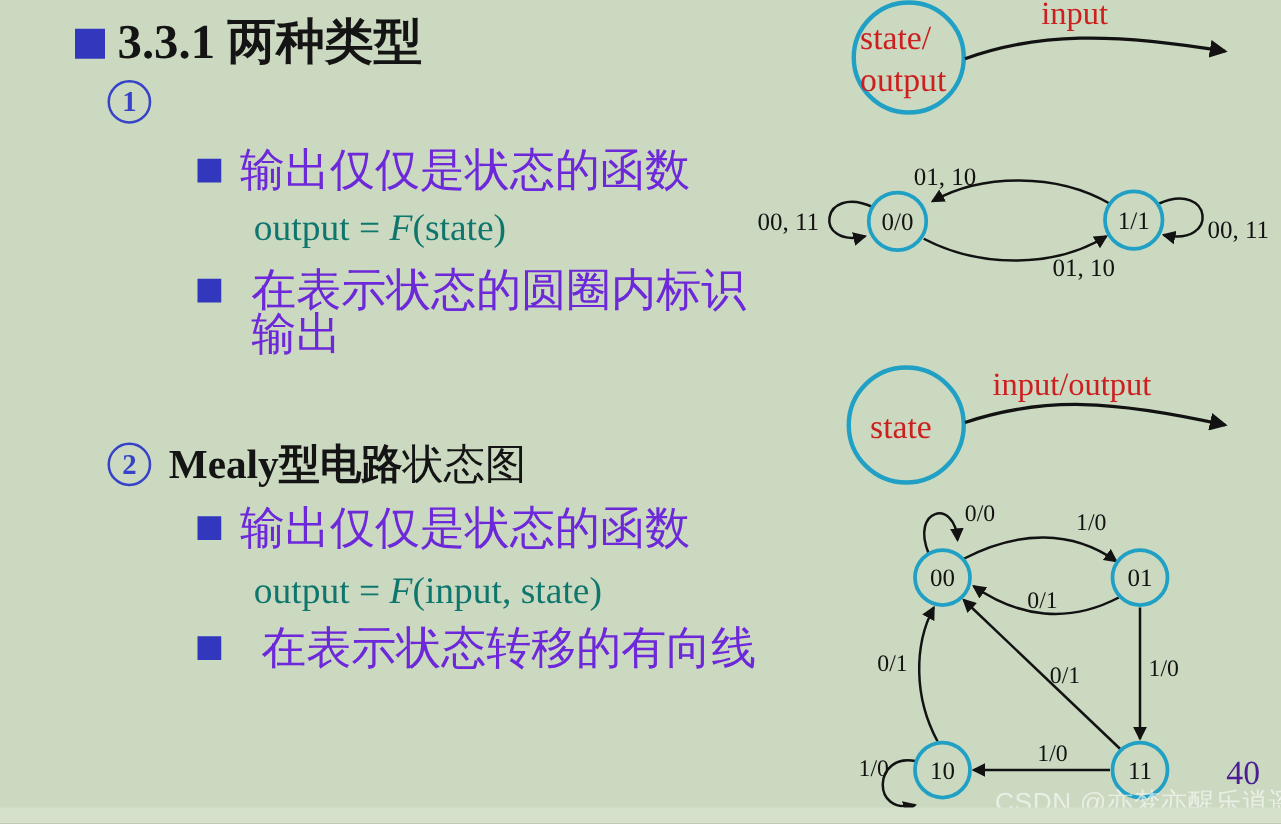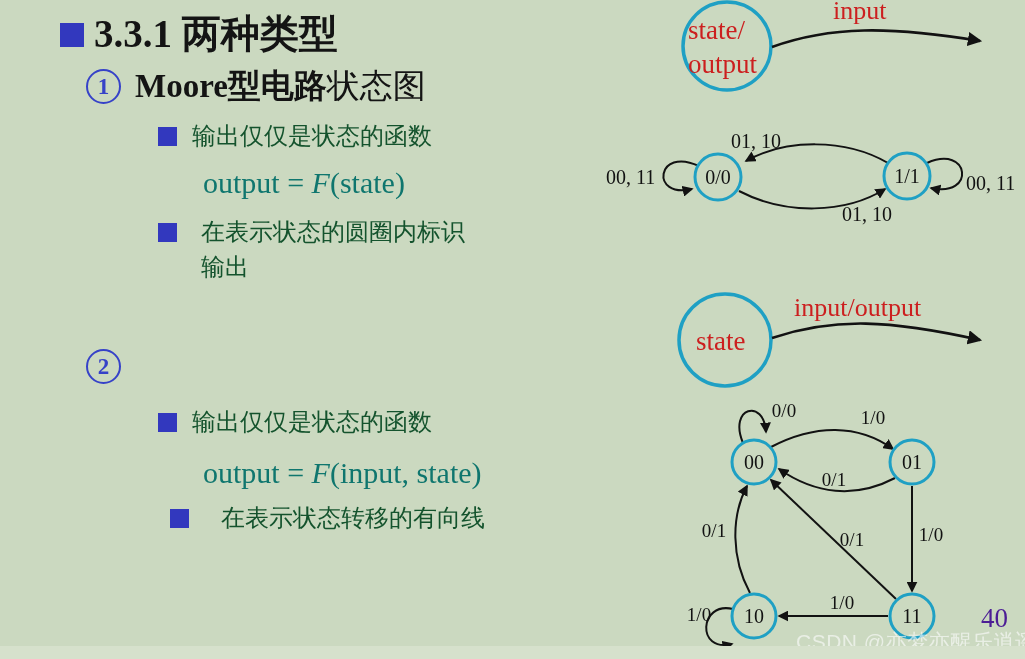--- a/index.html
+++ b/index.html
@@ -15,26 +15,26 @@
   .title-row h1 { margin:0; font-size:39px; font-weight:bold; color:#141414; line-height:1.25; white-space:nowrap; }
 
   .heading { position:absolute; display:flex; align-items:center; gap:14px; color:#141414; font-size:33px; white-space:nowrap; }
   .h1pos { left:86px; top:64px; }
   .h2pos { left:86px; top:349px; }
   .circ-num { display:inline-flex; width:31px; height:31px; border:2.5px solid #3642C8; border-radius:50%;
     color:#3642C8; font-size:23px; font-weight:bold; align-items:center; justify-content:center; flex:none; }
   .hb { font-weight:bold; }
   .hr { font-weight:normal; }
 
-  .bullet { position:absolute; display:flex; gap:15px; font-size:24px; color:#14532d; line-height:35px; white-space:nowrap; }
+  .bullet { position:absolute; display:flex; gap:15px; font-size:36px; color:#6d28d9; line-height:35px; white-space:nowrap; }
   .bullet .sq { width:19px; height:19px; margin-top:8px; }
   .b1 { left:158px; top:119px; }
   .b2 { left:158px; top:215px;gap:24px; }
   .b3 { left:158px; top:405px; }
-  .b4 { left:170px; top:501px;gap:32px; }
+  .b4 { left:158px; top:501px;gap:32px; }
 
   .formula { position:absolute; color:#0f766e; font-size:30px; white-space:nowrap; }
   .f1 { left:203px; top:166px; }
   .f2 { left:203px; top:456px; }
   .formula .fn { font-style:italic; }
 
   .dsvg { position:absolute; }
   #svgA { left:600px; top:0; }
   #svgB { left:600px; top:118px; }
   #svgC { left:600px; top:268px; }
@@ -62,40 +62,40 @@
 
 <div class="slide">
 
   <div class="title-row">
     <span class="sq"></span>
     <h1>3.3.1 两种类型</h1>
   </div>
 
   <div class="heading h1pos">
     <span class="circ-num">1</span>
-    <span><span class="hb">Moore型电路</span><span class="hr">状态图</span></span>
   </div>
 
   <div class="bullet b1">
     <span class="sq"></span>
     <span>输出仅仅是状态的函数</span>
   </div>
 
   <div class="formula f1"><span>output = </span><span class="fn">F</span><span>(state)</span></div>
 
   <div class="bullet b2">
     <span class="sq"></span>
     <span>
       <span>在表示状态的圆圈内标识</span><br>
       <span>输出</span>
     </span>
   </div>
 
   <div class="heading h2pos">
     <span class="circ-num">2</span>
+    <span><span class="hb">Mealy型电路</span><span class="hr">状态图</span></span>
   </div>
 
   <div class="bullet b3">
     <span class="sq"></span>
     <span>输出仅仅是状态的函数</span>
   </div>
 
   <div class="formula f2"><span>output = </span><span class="fn">F</span><span>(input, state)</span></div>
 
   <div class="bullet b4">

